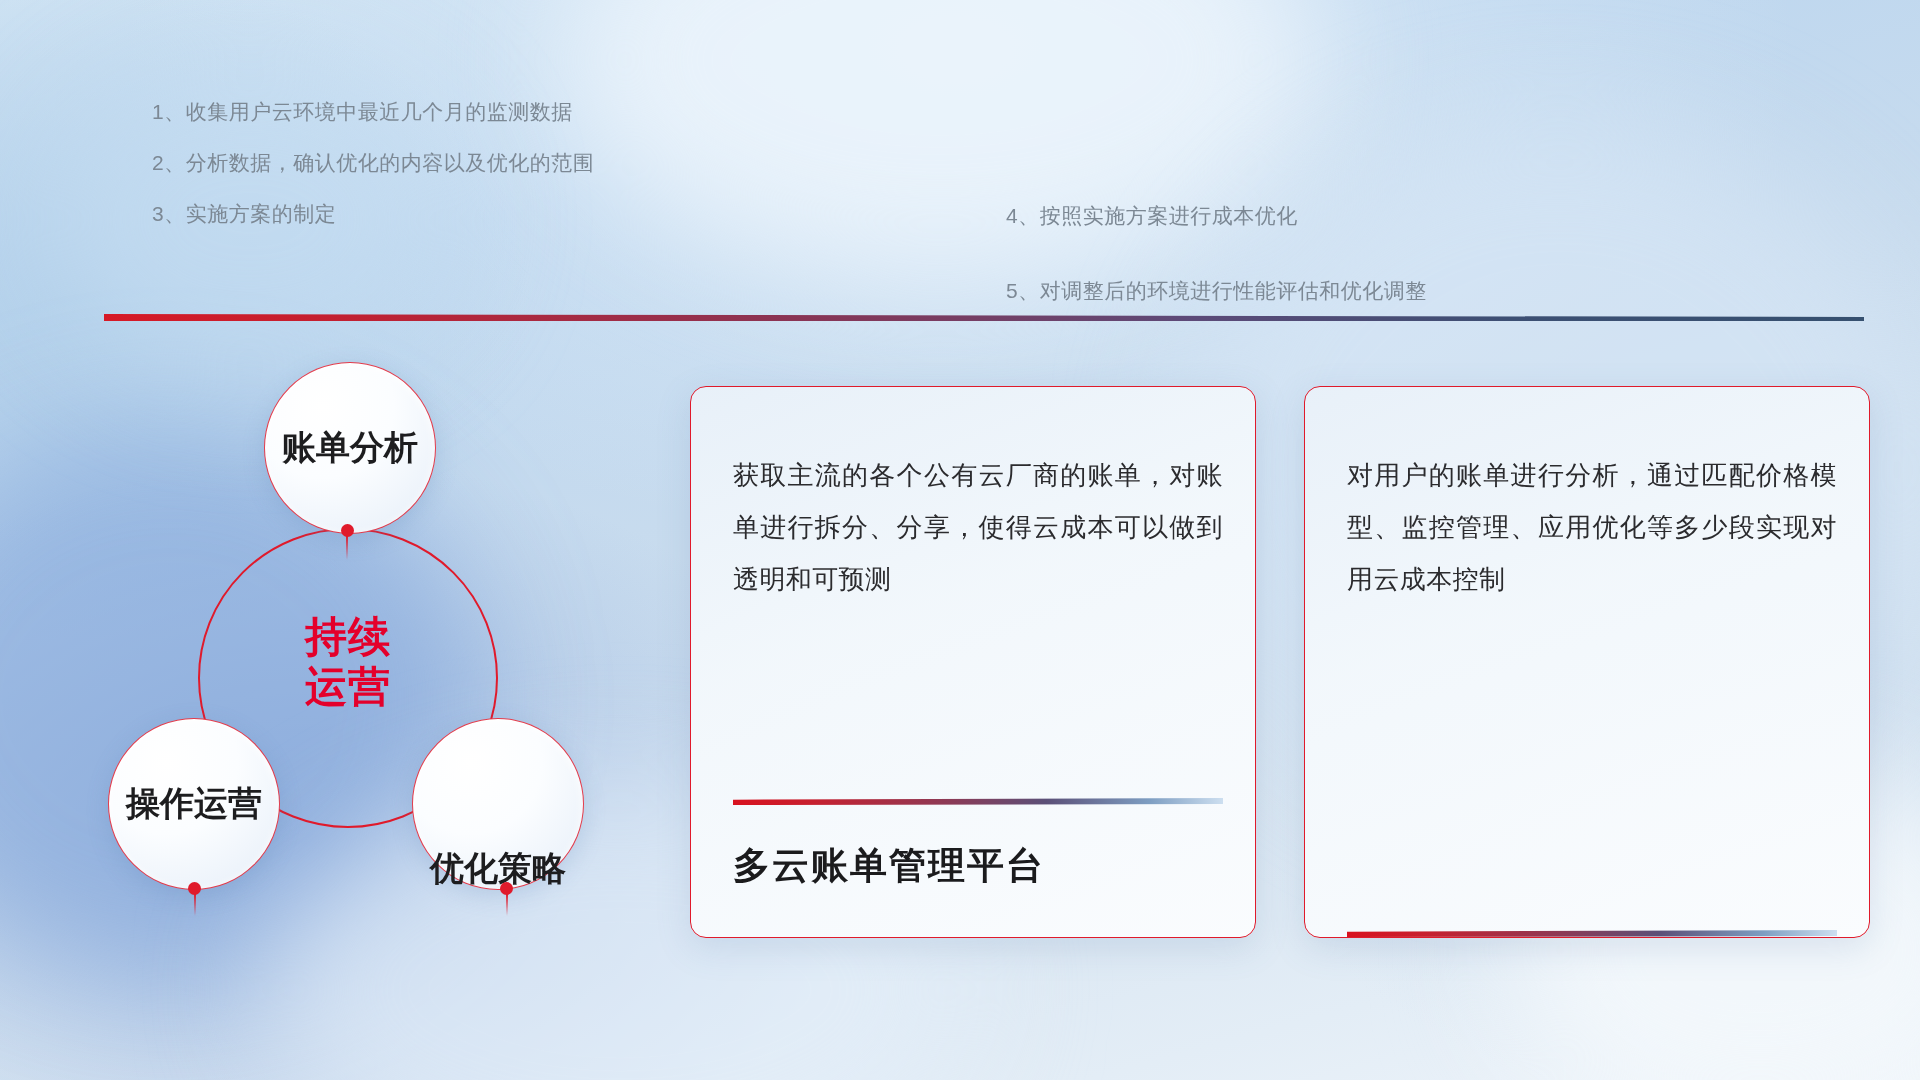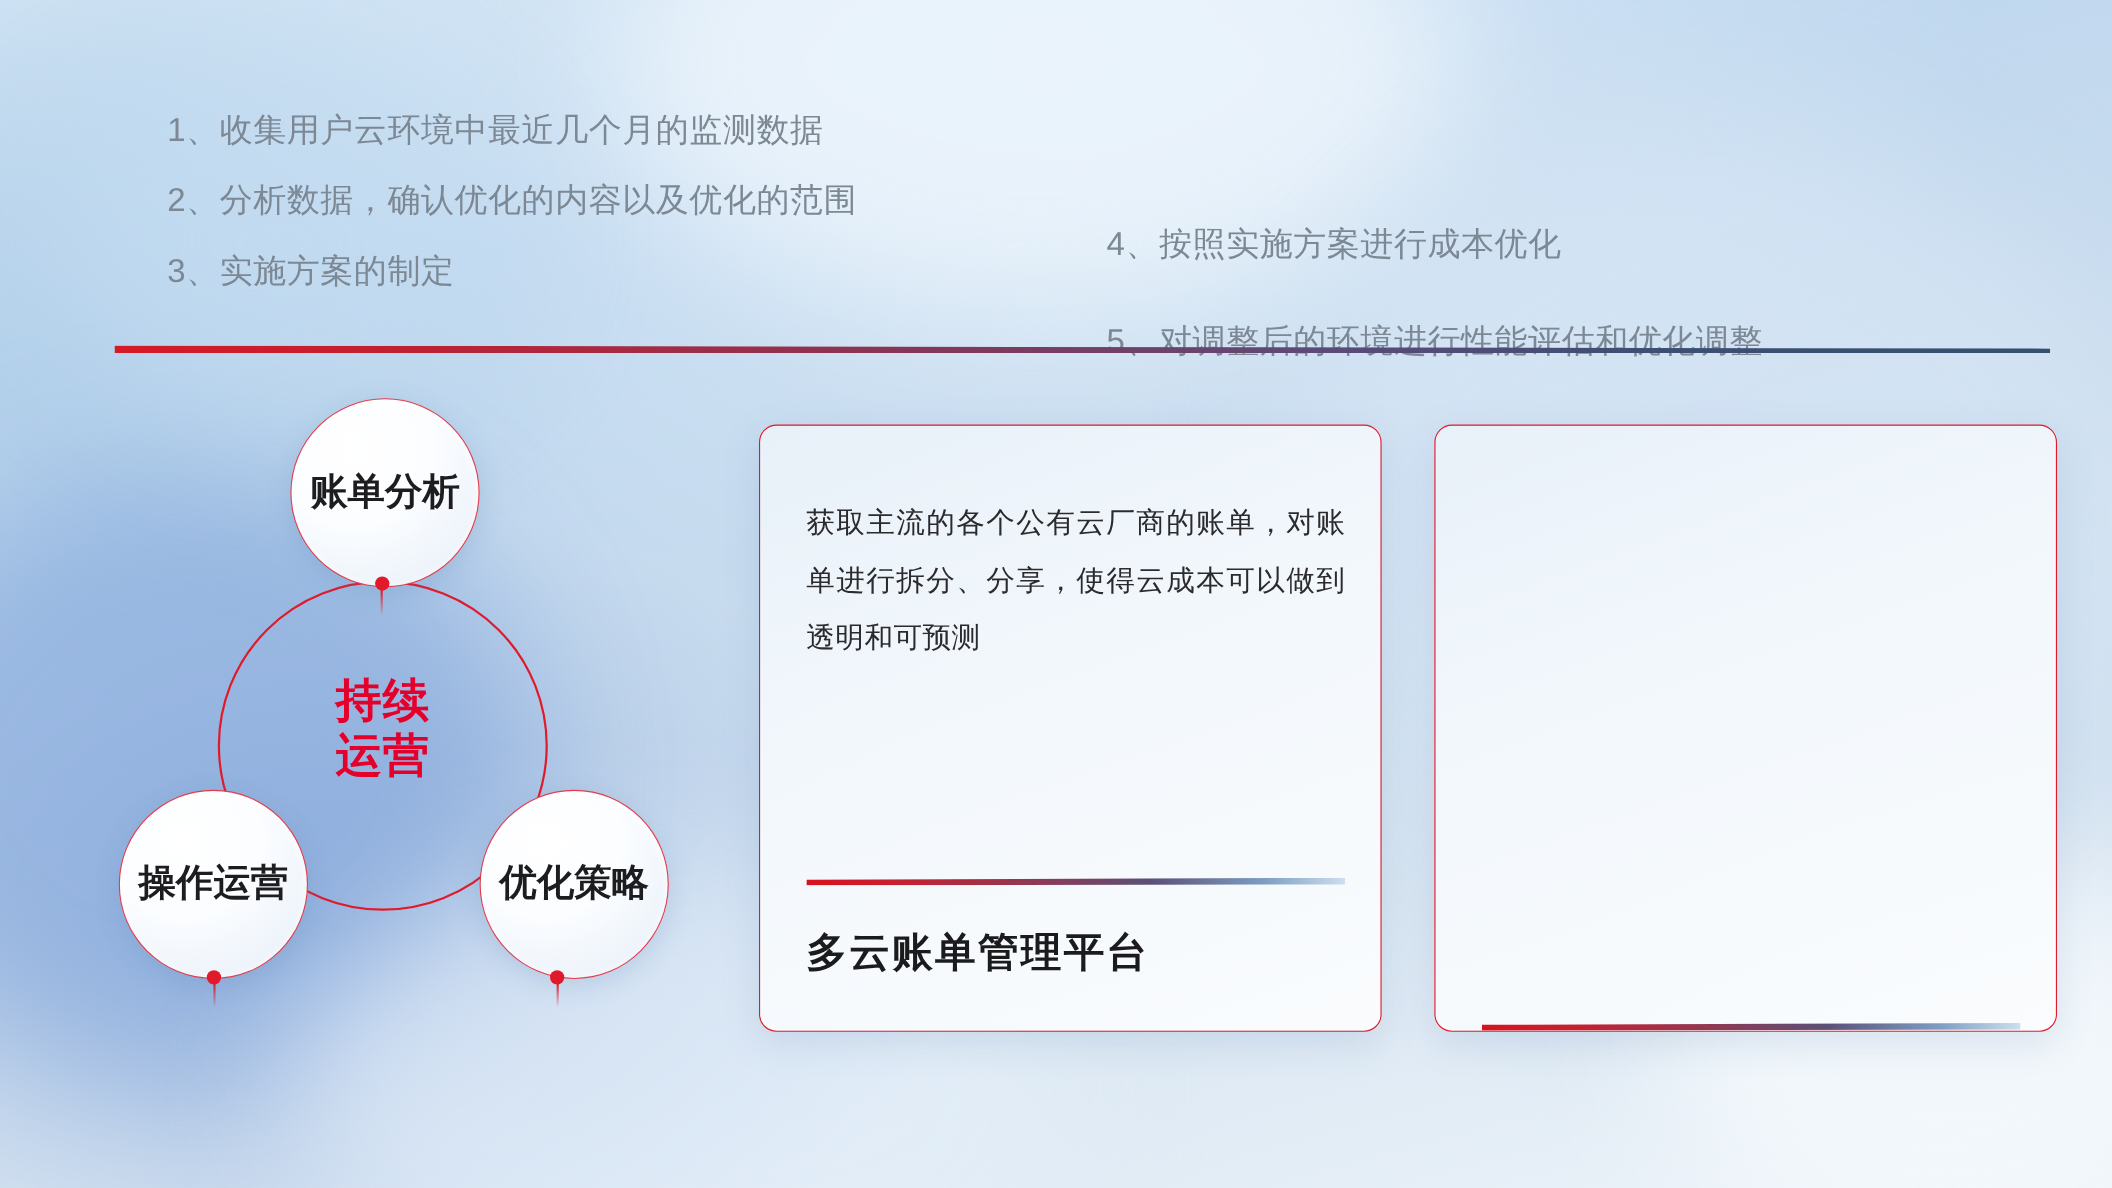--- a/index.html
+++ b/index.html
@@ -22,21 +22,21 @@
   
   .blob { position: absolute; border-radius: 50%; filter: blur(60px); pointer-events: none; }
   .b1 { left: -140px; top: 420px; width: 620px; height: 560px; background: rgba(120,158,216,0.50); }
   .b2 { left: 560px; top: -160px; width: 760px; height: 440px; background: rgba(236,244,252,0.85); }
   .b3 { left: 1180px; top: 120px; width: 760px; height: 700px; background: rgba(214,230,245,0.70); }
   .b4 { left: 260px; top: 780px; width: 720px; height: 420px; background: rgba(228,238,249,0.65); }
   .b5 { left: 1500px; top: 760px; width: 520px; height: 380px; background: rgba(246,250,253,0.8); }
   .b6 { left: 40px; top: 60px; width: 420px; height: 320px; background: rgba(198,222,242,0.6); }
 
   
-  .steps { position: absolute; color: #7c8894; font-size: 30px; letter-spacing: 0.5px; }
+  .steps { position: absolute; color: #7c8894; font-size: 21px; letter-spacing: 0.5px; }
   .steps .line { white-space: nowrap; }
   #steps-left { left: 152px; top: 98px; }
   #steps-left .line { margin-bottom: 23px; }
   #steps-right { left: 1006px; top: 155px; }
   #steps-right .line { margin-bottom: 23px; margin-top: 47px; }
 
   
   #top-divider {
     position: absolute; left: 104px; top: 314px;
     width: 1760px; height: 7px;
@@ -58,21 +58,21 @@
     background:
       radial-gradient(circle at 34% 26%, #ffffff 0%, #fbfdff 42%, #eef4fb 75%, #e4edf7 100%);
     box-shadow: 0 6px 22px rgba(90,130,180,0.22), inset 0 2px 10px rgba(255,255,255,0.9);
     display: flex; 
     align-items: center; justify-content: center;
     color: #1d1d1f; font-weight: 700; font-size: 34px; line-height: 1.22;
     text-align: center;
   }
   #bubble-top  { left: 174px; top:  12px; width: 172px; height: 172px; }
   #bubble-left { left:  18px; top: 368px; width: 172px; height: 172px; }
-  #bubble-right{ left: 346px; top: 368px; width: 172px; height: 172px; }
+  #bubble-right{ left: 322px; top: 368px; width: 172px; height: 172px; align-items: flex-end; }
   .dot {
     position: absolute; width: 13px; height: 13px; border-radius: 50%;
     background: #e01a2b; box-shadow: 0 0 0 0 rgba(224,26,43,0.3);
   }
   #dot-top   { left: 251px; top: 174px; }
   #dot-left  { left: 98px;  top: 532px; }
   #dot-right { left: 410px; top: 532px; }
   .tick { position: absolute; width: 2px; background: linear-gradient(180deg,#e01a2b,rgba(224,26,43,0)); }
   #tick-top   { left: 256px; top: 186px; height: 24px; }
   #tick-left  { left: 104px; top: 544px; height: 22px; }
@@ -168,16 +168,17 @@
     </div>
   </div>
 
   <div class="card" id="card-1">
     <div class="card-body">获取主流的各个公有云厂商的账单，对账单进行拆分、分享，使得云成本可以做到透明和可预测</div>
     <div class="card-rule"></div>
     <div class="card-title">多云账单管理平台</div>
   </div>
 
   <div class="card" id="card-2">
+    <div class="card-body">对用户的账单进行分析，通过匹配价格模型、监控管理、应用优化等多少段实现对用云成本控制</div>
     <div class="card-rule"></div>
   </div>
 
 </div>
 
 </body></html>

